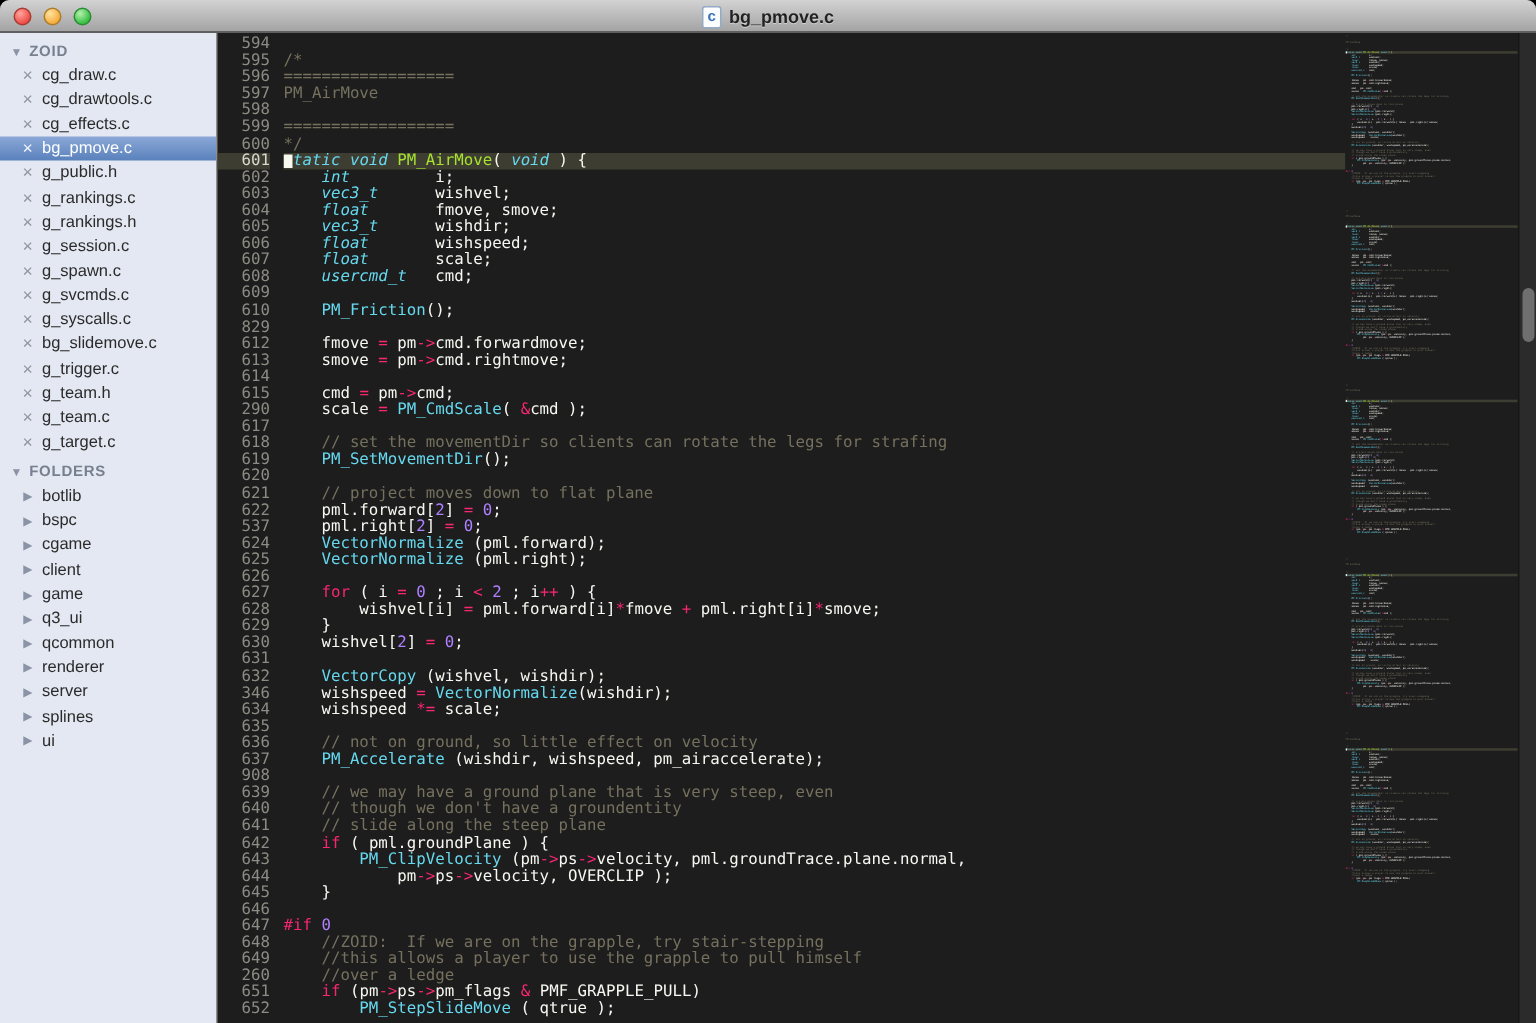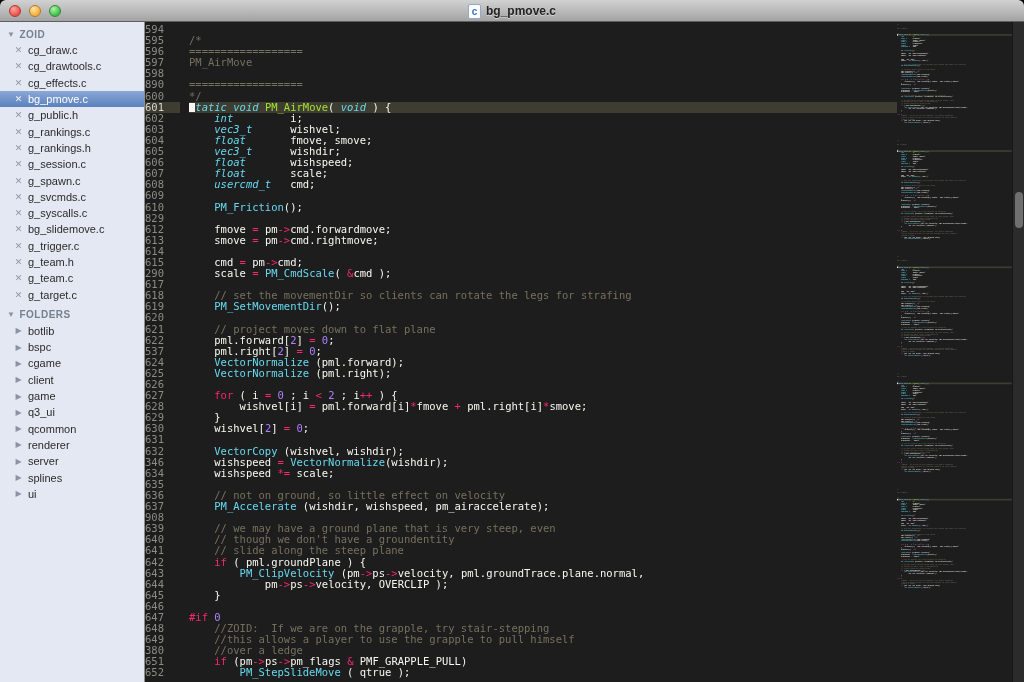--- a/index.html
+++ b/index.html
@@ -37,21 +37,21 @@
                              white-space:nowrap; cursor:default; }
   .x-icon { color:#9097a3; font-size:9px; width:9px; text-align:center; }
   .folder-tri { color:#8b93a6; font-size:8px; width:9px; text-align:center; }
   .file-item.selected { background:linear-gradient(#8ba8d7,#5a81bc); color:#fff; }
   .file-item.selected .x-icon { color:#eef3fb; }
   .folders-gap { height:4px; }
 
   
   .editor { flex:1; background:#1d1d1d; display:flex; overflow:hidden; padding-top:2px;
             font:10.5px "DejaVu Sans Mono",monospace; }
-  .gutter { flex:0 0 44px; width:44px; text-align:left; padding-right:9px; color:#8c8c84; }
+  .gutter { flex:0 0 44px; width:44px; text-align:right; padding-right:9px; color:#8c8c84; }
   .gutter .ln { height:11.1px; line-height:11.1px; }
   .gutter .ln.cur { background:#3e3d32; color:#d8d8d0; }
   .code { flex:1; color:#f8f8f2; white-space:pre; tab-size:4; -moz-tab-size:4; overflow:hidden; }
   .code-line { height:11.1px; line-height:11.1px; position:relative; }
   .code-line.cur { background:#3e3d32; }
   .code-line.cur::before { content:""; position:absolute; left:0; top:1px; width:6px; height:9px; background:#f8f8f0; }
 
   .tok-plain   { color:#f8f8f2; }
   .tok-comment { color:#75715e; }
   .tok-keyword { color:#f92672; }
@@ -214,21 +214,21 @@
         </ul>
     </aside>
 
     <div class="editor">
       <div class="gutter" id="gutter">
           <div class="ln">594</div>
           <div class="ln">595</div>
           <div class="ln">596</div>
           <div class="ln">597</div>
           <div class="ln">598</div>
-          <div class="ln">890</div>
+          <div class="ln">599</div>
           <div class="ln">600</div>
           <div class="ln cur">601</div>
           <div class="ln">602</div>
           <div class="ln">603</div>
           <div class="ln">604</div>
           <div class="ln">605</div>
           <div class="ln">606</div>
           <div class="ln">607</div>
           <div class="ln">608</div>
           <div class="ln">609</div>
@@ -265,21 +265,21 @@
           <div class="ln">640</div>
           <div class="ln">641</div>
           <div class="ln">642</div>
           <div class="ln">643</div>
           <div class="ln">644</div>
           <div class="ln">645</div>
           <div class="ln">646</div>
           <div class="ln">647</div>
           <div class="ln">648</div>
           <div class="ln">649</div>
-          <div class="ln">380</div>
+          <div class="ln">260</div>
           <div class="ln">651</div>
           <div class="ln">652</div>
         </div>
       <div class="code" id="code"><div class="code-line"></div><div class="code-line"><span class="tok-comment">/*</span></div><div class="code-line"><span class="tok-comment">==================</span></div><div class="code-line"><span class="tok-comment">PM_AirMove</span></div><div class="code-line"></div><div class="code-line"><span class="tok-comment">==================</span></div><div class="code-line"><span class="tok-comment">*/</span></div><div class="code-line cur"><span class="tok-type">static</span><span class="tok-plain"> </span><span class="tok-type">void</span><span class="tok-plain"> </span><span class="tok-fname">PM_AirMove</span><span class="tok-plain">( </span><span class="tok-type">void</span><span class="tok-plain"> ) {</span></div><div class="code-line"><span class="tok-plain">	</span><span class="tok-type">int</span><span class="tok-plain">			i;</span></div><div class="code-line"><span class="tok-plain">	</span><span class="tok-type">vec3_t</span><span class="tok-plain">		wishvel;</span></div><div class="code-line"><span class="tok-plain">	</span><span class="tok-type">float</span><span class="tok-plain">		fmove, smove;</span></div><div class="code-line"><span class="tok-plain">	</span><span class="tok-type">vec3_t</span><span class="tok-plain">		wishdir;</span></div><div class="code-line"><span class="tok-plain">	</span><span class="tok-type">float</span><span class="tok-plain">		wishspeed;</span></div><div class="code-line"><span class="tok-plain">	</span><span class="tok-type">float</span><span class="tok-plain">		scale;</span></div><div class="code-line"><span class="tok-plain">	</span><span class="tok-type">usercmd_t</span><span class="tok-plain">	cmd;</span></div><div class="code-line"></div><div class="code-line"><span class="tok-plain">	</span><span class="tok-func">PM_Friction</span><span class="tok-plain">();</span></div><div class="code-line"></div><div class="code-line"><span class="tok-plain">	fmove </span><span class="tok-op">=</span><span class="tok-plain"> pm</span><span class="tok-op">-&gt;</span><span class="tok-plain">cmd.forwardmove;</span></div><div class="code-line"><span class="tok-plain">	smove </span><span class="tok-op">=</span><span class="tok-plain"> pm</span><span class="tok-op">-&gt;</span><span class="tok-plain">cmd.rightmove;</span></div><div class="code-line"></div><div class="code-line"><span class="tok-plain">	cmd </span><span class="tok-op">=</span><span class="tok-plain"> pm</span><span class="tok-op">-&gt;</span><span class="tok-plain">cmd;</span></div><div class="code-line"><span class="tok-plain">	scale </span><span class="tok-op">=</span><span class="tok-plain"> </span><span class="tok-func">PM_CmdScale</span><span class="tok-plain">( </span><span class="tok-op">&amp;</span><span class="tok-plain">cmd );</span></div><div class="code-line"></div><div class="code-line"><span class="tok-comment">	// set the movementDir so clients can rotate the legs for strafing</span></div><div class="code-line"><span class="tok-plain">	</span><span class="tok-func">PM_SetMovementDir</span><span class="tok-plain">();</span></div><div class="code-line"></div><div class="code-line"><span class="tok-comment">	// project moves down to flat plane</span></div><div class="code-line"><span class="tok-plain">	pml.forward[</span><span class="tok-num">2</span><span class="tok-plain">] </span><span class="tok-op">=</span><span class="tok-plain"> </span><span class="tok-num">0</span><span class="tok-plain">;</span></div><div class="code-line"><span class="tok-plain">	pml.right[</span><span class="tok-num">2</span><span class="tok-plain">] </span><span class="tok-op">=</span><span class="tok-plain"> </span><span class="tok-num">0</span><span class="tok-plain">;</span></div><div class="code-line"><span class="tok-plain">	</span><span class="tok-func">VectorNormalize</span><span class="tok-plain"> (pml.forward);</span></div><div class="code-line"><span class="tok-plain">	</span><span class="tok-func">VectorNormalize</span><span class="tok-plain"> (pml.right);</span></div><div class="code-line"></div><div class="code-line"><span class="tok-plain">	</span><span class="tok-keyword">for</span><span class="tok-plain"> ( i </span><span class="tok-op">=</span><span class="tok-plain"> </span><span class="tok-num">0</span><span class="tok-plain"> ; i </span><span class="tok-op">&lt;</span><span class="tok-plain"> </span><span class="tok-num">2</span><span class="tok-plain"> ; i</span><span class="tok-op">++</span><span class="tok-plain"> ) {</span></div><div class="code-line"><span class="tok-plain">		wishvel[i] </span><span class="tok-op">=</span><span class="tok-plain"> pml.forward[i]</span><span class="tok-op">*</span><span class="tok-plain">fmove </span><span class="tok-op">+</span><span class="tok-plain"> pml.right[i]</span><span class="tok-op">*</span><span class="tok-plain">smove;</span></div><div class="code-line"><span class="tok-plain">	}</span></div><div class="code-line"><span class="tok-plain">	wishvel[</span><span class="tok-num">2</span><span class="tok-plain">] </span><span class="tok-op">=</span><span class="tok-plain"> </span><span class="tok-num">0</span><span class="tok-plain">;</span></div><div class="code-line"></div><div class="code-line"><span class="tok-plain">	</span><span class="tok-func">VectorCopy</span><span class="tok-plain"> (wishvel, wishdir);</span></div><div class="code-line"><span class="tok-plain">	wishspeed </span><span class="tok-op">=</span><span class="tok-plain"> </span><span class="tok-func">VectorNormalize</span><span class="tok-plain">(wishdir);</span></div><div class="code-line"><span class="tok-plain">	wishspeed </span><span class="tok-op">*=</span><span class="tok-plain"> scale;</span></div><div class="code-line"></div><div class="code-line"><span class="tok-comment">	// not on ground, so little effect on velocity</span></div><div class="code-line"><span class="tok-plain">	</span><span class="tok-func">PM_Accelerate</span><span class="tok-plain"> (wishdir, wishspeed, pm_airaccelerate);</span></div><div class="code-line"></div><div class="code-line"><span class="tok-comment">	// we may have a ground plane that is very steep, even</span></div><div class="code-line"><span class="tok-comment">	// though we don't have a groundentity</span></div><div class="code-line"><span class="tok-comment">	// slide along the steep plane</span></div><div class="code-line"><span class="tok-plain">	</span><span class="tok-keyword">if</span><span class="tok-plain"> ( pml.groundPlane ) {</span></div><div class="code-line"><span class="tok-plain">		</span><span class="tok-func">PM_ClipVelocity</span><span class="tok-plain"> (pm</span><span class="tok-op">-&gt;</span><span class="tok-plain">ps</span><span class="tok-op">-&gt;</span><span class="tok-plain">velocity, pml.groundTrace.plane.normal,</span></div><div class="code-line"><span class="tok-plain">			pm</span><span class="tok-op">-&gt;</span><span class="tok-plain">ps</span><span class="tok-op">-&gt;</span><span class="tok-plain">velocity, OVERCLIP );</span></div><div class="code-line"><span class="tok-plain">	}</span></div><div class="code-line"></div><div class="code-line"><span class="tok-keyword">#if</span><span class="tok-plain"> </span><span class="tok-num">0</span></div><div class="code-line"><span class="tok-comment">	//ZOID:  If we are on the grapple, try stair-stepping</span></div><div class="code-line"><span class="tok-comment">	//this allows a player to use the grapple to pull himself</span></div><div class="code-line"><span class="tok-comment">	//over a ledge</span></div><div class="code-line"><span class="tok-plain">	</span><span class="tok-keyword">if</span><span class="tok-plain"> (pm</span><span class="tok-op">-&gt;</span><span class="tok-plain">ps</span><span class="tok-op">-&gt;</span><span class="tok-plain">pm_flags </span><span class="tok-op">&amp;</span><span class="tok-plain"> PMF_GRAPPLE_PULL)</span></div><div class="code-line"><span class="tok-plain">		</span><span class="tok-func">PM_StepSlideMove</span><span class="tok-plain"> ( qtrue );</span></div></div>
     </div>
 
     <div class="minimap">
       <div class="minimap-scale" id="minimap-content"><div class="code"><div class="code-line"></div><div class="code-line"><span class="tok-comment">/*</span></div><div class="code-line"><span class="tok-comment">==================</span></div><div class="code-line"><span class="tok-comment">PM_AirMove</span></div><div class="code-line"></div><div class="code-line"><span class="tok-comment">==================</span></div><div class="code-line"><span class="tok-comment">*/</span></div><div class="code-line cur"><span class="tok-type">static</span><span class="tok-plain"> </span><span class="tok-type">void</span><span class="tok-plain"> </span><span class="tok-fname">PM_AirMove</span><span class="tok-plain">( </span><span class="tok-type">void</span><span class="tok-plain"> ) {</span></div><div class="code-line"><span class="tok-plain">	</span><span class="tok-type">int</span><span class="tok-plain">			i;</span></div><div class="code-line"><span class="tok-plain">	</span><span class="tok-type">vec3_t</span><span class="tok-plain">		wishvel;</span></div><div class="code-line"><span class="tok-plain">	</span><span class="tok-type">float</span><span class="tok-plain">		fmove, smove;</span></div><div class="code-line"><span class="tok-plain">	</span><span class="tok-type">vec3_t</span><span class="tok-plain">		wishdir;</span></div><div class="code-line"><span class="tok-plain">	</span><span class="tok-type">float</span><span class="tok-plain">		wishspeed;</span></div><div class="code-line"><span class="tok-plain">	</span><span class="tok-type">float</span><span class="tok-plain">		scale;</span></div><div class="code-line"><span class="tok-plain">	</span><span class="tok-type">usercmd_t</span><span class="tok-plain">	cmd;</span></div><div class="code-line"></div><div class="code-line"><span class="tok-plain">	</span><span class="tok-func">PM_Friction</span><span class="tok-plain">();</span></div><div class="code-line"></div><div class="code-line"><span class="tok-plain">	fmove </span><span class="tok-op">=</span><span class="tok-plain"> pm</span><span class="tok-op">-&gt;</span><span class="tok-plain">cmd.forwardmove;</span></div><div class="code-line"><span class="tok-plain">	smove </span><span class="tok-op">=</span><span class="tok-plain"> pm</span><span class="tok-op">-&gt;</span><span class="tok-plain">cmd.rightmove;</span></div><div class="code-line"></div><div class="code-line"><span class="tok-plain">	cmd </span><span class="tok-op">=</span><span class="tok-plain"> pm</span><span class="tok-op">-&gt;</span><span class="tok-plain">cmd;</span></div><div class="code-line"><span class="tok-plain">	scale </span><span class="tok-op">=</span><span class="tok-plain"> </span><span class="tok-func">PM_CmdScale</span><span class="tok-plain">( </span><span class="tok-op">&amp;</span><span class="tok-plain">cmd );</span></div><div class="code-line"></div><div class="code-line"><span class="tok-comment">	// set the movementDir so clients can rotate the legs for strafing</span></div><div class="code-line"><span class="tok-plain">	</span><span class="tok-func">PM_SetMovementDir</span><span class="tok-plain">();</span></div><div class="code-line"></div><div class="code-line"><span class="tok-comment">	// project moves down to flat plane</span></div><div class="code-line"><span class="tok-plain">	pml.forward[</span><span class="tok-num">2</span><span class="tok-plain">] </span><span class="tok-op">=</span><span class="tok-plain"> </span><span class="tok-num">0</span><span class="tok-plain">;</span></div><div class="code-line"><span class="tok-plain">	pml.right[</span><span class="tok-num">2</span><span class="tok-plain">] </span><span class="tok-op">=</span><span class="tok-plain"> </span><span class="tok-num">0</span><span class="tok-plain">;</span></div><div class="code-line"><span class="tok-plain">	</span><span class="tok-func">VectorNormalize</span><span class="tok-plain"> (pml.forward);</span></div><div class="code-line"><span class="tok-plain">	</span><span class="tok-func">VectorNormalize</span><span class="tok-plain"> (pml.right);</span></div><div class="code-line"></div><div class="code-line"><span class="tok-plain">	</span><span class="tok-keyword">for</span><span class="tok-plain"> ( i </span><span class="tok-op">=</span><span class="tok-plain"> </span><span class="tok-num">0</span><span class="tok-plain"> ; i </span><span class="tok-op">&lt;</span><span class="tok-plain"> </span><span class="tok-num">2</span><span class="tok-plain"> ; i</span><span class="tok-op">++</span><span class="tok-plain"> ) {</span></div><div class="code-line"><span class="tok-plain">		wishvel[i] </span><span class="tok-op">=</span><span class="tok-plain"> pml.forward[i]</span><span class="tok-op">*</span><span class="tok-plain">fmove </span><span class="tok-op">+</span><span class="tok-plain"> pml.right[i]</span><span class="tok-op">*</span><span class="tok-plain">smove;</span></div><div class="code-line"><span class="tok-plain">	}</span></div><div class="code-line"><span class="tok-plain">	wishvel[</span><span class="tok-num">2</span><span class="tok-plain">] </span><span class="tok-op">=</span><span class="tok-plain"> </span><span class="tok-num">0</span><span class="tok-plain">;</span></div><div class="code-line"></div><div class="code-line"><span class="tok-plain">	</span><span class="tok-func">VectorCopy</span><span class="tok-plain"> (wishvel, wishdir);</span></div><div class="code-line"><span class="tok-plain">	wishspeed </span><span class="tok-op">=</span><span class="tok-plain"> </span><span class="tok-func">VectorNormalize</span><span class="tok-plain">(wishdir);</span></div><div class="code-line"><span class="tok-plain">	wishspeed </span><span class="tok-op">*=</span><span class="tok-plain"> scale;</span></div><div class="code-line"></div><div class="code-line"><span class="tok-comment">	// not on ground, so little effect on velocity</span></div><div class="code-line"><span class="tok-plain">	</span><span class="tok-func">PM_Accelerate</span><span class="tok-plain"> (wishdir, wishspeed, pm_airaccelerate);</span></div><div class="code-line"></div><div class="code-line"><span class="tok-comment">	// we may have a ground plane that is very steep, even</span></div><div class="code-line"><span class="tok-comment">	// though we don't have a groundentity</span></div><div class="code-line"><span class="tok-comment">	// slide along the steep plane</span></div><div class="code-line"><span class="tok-plain">	</span><span class="tok-keyword">if</span><span class="tok-plain"> ( pml.groundPlane ) {</span></div><div class="code-line"><span class="tok-plain">		</span><span class="tok-func">PM_ClipVelocity</span><span class="tok-plain"> (pm</span><span class="tok-op">-&gt;</span><span class="tok-plain">ps</span><span class="tok-op">-&gt;</span><span class="tok-plain">velocity, pml.groundTrace.plane.normal,</span></div><div class="code-line"><span class="tok-plain">			pm</span><span class="tok-op">-&gt;</span><span class="tok-plain">ps</span><span class="tok-op">-&gt;</span><span class="tok-plain">velocity, OVERCLIP );</span></div><div class="code-line"><span class="tok-plain">	}</span></div><div class="code-line"></div><div class="code-line"><span class="tok-keyword">#if</span><span class="tok-plain"> </span><span class="tok-num">0</span></div><div class="code-line"><span class="tok-comment">	//ZOID:  If we are on the grapple, try stair-stepping</span></div><div class="code-line"><span class="tok-comment">	//this allows a player to use the grapple to pull himself</span></div><div class="code-line"><span class="tok-comment">	//over a ledge</span></div><div class="code-line"><span class="tok-plain">	</span><span class="tok-keyword">if</span><span class="tok-plain"> (pm</span><span class="tok-op">-&gt;</span><span class="tok-plain">ps</span><span class="tok-op">-&gt;</span><span class="tok-plain">pm_flags </span><span class="tok-op">&amp;</span><span class="tok-plain"> PMF_GRAPPLE_PULL)</span></div><div class="code-line"><span class="tok-plain">		</span><span class="tok-func">PM_StepSlideMove</span><span class="tok-plain"> ( qtrue );</span></div></div><div class="code"><div class="code-line"></div><div class="code-line"><span class="tok-comment">/*</span></div><div class="code-line"><span class="tok-comment">==================</span></div><div class="code-line"><span class="tok-comment">PM_AirMove</span></div><div class="code-line"></div><div class="code-line"><span class="tok-comment">==================</span></div><div class="code-line"><span class="tok-comment">*/</span></div><div class="code-line cur"><span class="tok-type">static</span><span class="tok-plain"> </span><span class="tok-type">void</span><span class="tok-plain"> </span><span class="tok-fname">PM_AirMove</span><span class="tok-plain">( </span><span class="tok-type">void</span><span class="tok-plain"> ) {</span></div><div class="code-line"><span class="tok-plain">	</span><span class="tok-type">int</span><span class="tok-plain">			i;</span></div><div class="code-line"><span class="tok-plain">	</span><span class="tok-type">vec3_t</span><span class="tok-plain">		wishvel;</span></div><div class="code-line"><span class="tok-plain">	</span><span class="tok-type">float</span><span class="tok-plain">		fmove, smove;</span></div><div class="code-line"><span class="tok-plain">	</span><span class="tok-type">vec3_t</span><span class="tok-plain">		wishdir;</span></div><div class="code-line"><span class="tok-plain">	</span><span class="tok-type">float</span><span class="tok-plain">		wishspeed;</span></div><div class="code-line"><span class="tok-plain">	</span><span class="tok-type">float</span><span class="tok-plain">		scale;</span></div><div class="code-line"><span class="tok-plain">	</span><span class="tok-type">usercmd_t</span><span class="tok-plain">	cmd;</span></div><div class="code-line"></div><div class="code-line"><span class="tok-plain">	</span><span class="tok-func">PM_Friction</span><span class="tok-plain">();</span></div><div class="code-line"></div><div class="code-line"><span class="tok-plain">	fmove </span><span class="tok-op">=</span><span class="tok-plain"> pm</span><span class="tok-op">-&gt;</span><span class="tok-plain">cmd.forwardmove;</span></div><div class="code-line"><span class="tok-plain">	smove </span><span class="tok-op">=</span><span class="tok-plain"> pm</span><span class="tok-op">-&gt;</span><span class="tok-plain">cmd.rightmove;</span></div><div class="code-line"></div><div class="code-line"><span class="tok-plain">	cmd </span><span class="tok-op">=</span><span class="tok-plain"> pm</span><span class="tok-op">-&gt;</span><span class="tok-plain">cmd;</span></div><div class="code-line"><span class="tok-plain">	scale </span><span class="tok-op">=</span><span class="tok-plain"> </span><span class="tok-func">PM_CmdScale</span><span class="tok-plain">( </span><span class="tok-op">&amp;</span><span class="tok-plain">cmd );</span></div><div class="code-line"></div><div class="code-line"><span class="tok-comment">	// set the movementDir so clients can rotate the legs for strafing</span></div><div class="code-line"><span class="tok-plain">	</span><span class="tok-func">PM_SetMovementDir</span><span class="tok-plain">();</span></div><div class="code-line"></div><div class="code-line"><span class="tok-comment">	// project moves down to flat plane</span></div><div class="code-line"><span class="tok-plain">	pml.forward[</span><span class="tok-num">2</span><span class="tok-plain">] </span><span class="tok-op">=</span><span class="tok-plain"> </span><span class="tok-num">0</span><span class="tok-plain">;</span></div><div class="code-line"><span class="tok-plain">	pml.right[</span><span class="tok-num">2</span><span class="tok-plain">] </span><span class="tok-op">=</span><span class="tok-plain"> </span><span class="tok-num">0</span><span class="tok-plain">;</span></div><div class="code-line"><span class="tok-plain">	</span><span class="tok-func">VectorNormalize</span><span class="tok-plain"> (pml.forward);</span></div><div class="code-line"><span class="tok-plain">	</span><span class="tok-func">VectorNormalize</span><span class="tok-plain"> (pml.right);</span></div><div class="code-line"></div><div class="code-line"><span class="tok-plain">	</span><span class="tok-keyword">for</span><span class="tok-plain"> ( i </span><span class="tok-op">=</span><span class="tok-plain"> </span><span class="tok-num">0</span><span class="tok-plain"> ; i </span><span class="tok-op">&lt;</span><span class="tok-plain"> </span><span class="tok-num">2</span><span class="tok-plain"> ; i</span><span class="tok-op">++</span><span class="tok-plain"> ) {</span></div><div class="code-line"><span class="tok-plain">		wishvel[i] </span><span class="tok-op">=</span><span class="tok-plain"> pml.forward[i]</span><span class="tok-op">*</span><span class="tok-plain">fmove </span><span class="tok-op">+</span><span class="tok-plain"> pml.right[i]</span><span class="tok-op">*</span><span class="tok-plain">smove;</span></div><div class="code-line"><span class="tok-plain">	}</span></div><div class="code-line"><span class="tok-plain">	wishvel[</span><span class="tok-num">2</span><span class="tok-plain">] </span><span class="tok-op">=</span><span class="tok-plain"> </span><span class="tok-num">0</span><span class="tok-plain">;</span></div><div class="code-line"></div><div class="code-line"><span class="tok-plain">	</span><span class="tok-func">VectorCopy</span><span class="tok-plain"> (wishvel, wishdir);</span></div><div class="code-line"><span class="tok-plain">	wishspeed </span><span class="tok-op">=</span><span class="tok-plain"> </span><span class="tok-func">VectorNormalize</span><span class="tok-plain">(wishdir);</span></div><div class="code-line"><span class="tok-plain">	wishspeed </span><span class="tok-op">*=</span><span class="tok-plain"> scale;</span></div><div class="code-line"></div><div class="code-line"><span class="tok-comment">	// not on ground, so little effect on velocity</span></div><div class="code-line"><span class="tok-plain">	</span><span class="tok-func">PM_Accelerate</span><span class="tok-plain"> (wishdir, wishspeed, pm_airaccelerate);</span></div><div class="code-line"></div><div class="code-line"><span class="tok-comment">	// we may have a ground plane that is very steep, even</span></div><div class="code-line"><span class="tok-comment">	// though we don't have a groundentity</span></div><div class="code-line"><span class="tok-comment">	// slide along the steep plane</span></div><div class="code-line"><span class="tok-plain">	</span><span class="tok-keyword">if</span><span class="tok-plain"> ( pml.groundPlane ) {</span></div><div class="code-line"><span class="tok-plain">		</span><span class="tok-func">PM_ClipVelocity</span><span class="tok-plain"> (pm</span><span class="tok-op">-&gt;</span><span class="tok-plain">ps</span><span class="tok-op">-&gt;</span><span class="tok-plain">velocity, pml.groundTrace.plane.normal,</span></div><div class="code-line"><span class="tok-plain">			pm</span><span class="tok-op">-&gt;</span><span class="tok-plain">ps</span><span class="tok-op">-&gt;</span><span class="tok-plain">velocity, OVERCLIP );</span></div><div class="code-line"><span class="tok-plain">	}</span></div><div class="code-line"></div><div class="code-line"><span class="tok-keyword">#if</span><span class="tok-plain"> </span><span class="tok-num">0</span></div><div class="code-line"><span class="tok-comment">	//ZOID:  If we are on the grapple, try stair-stepping</span></div><div class="code-line"><span class="tok-comment">	//this allows a player to use the grapple to pull himself</span></div><div class="code-line"><span class="tok-comment">	//over a ledge</span></div><div class="code-line"><span class="tok-plain">	</span><span class="tok-keyword">if</span><span class="tok-plain"> (pm</span><span class="tok-op">-&gt;</span><span class="tok-plain">ps</span><span class="tok-op">-&gt;</span><span class="tok-plain">pm_flags </span><span class="tok-op">&amp;</span><span class="tok-plain"> PMF_GRAPPLE_PULL)</span></div><div class="code-line"><span class="tok-plain">		</span><span class="tok-func">PM_StepSlideMove</span><span class="tok-plain"> ( qtrue );</span></div></div><div class="code"><div class="code-line"></div><div class="code-line"><span class="tok-comment">/*</span></div><div class="code-line"><span class="tok-comment">==================</span></div><div class="code-line"><span class="tok-comment">PM_AirMove</span></div><div class="code-line"></div><div class="code-line"><span class="tok-comment">==================</span></div><div class="code-line"><span class="tok-comment">*/</span></div><div class="code-line cur"><span class="tok-type">static</span><span class="tok-plain"> </span><span class="tok-type">void</span><span class="tok-plain"> </span><span class="tok-fname">PM_AirMove</span><span class="tok-plain">( </span><span class="tok-type">void</span><span class="tok-plain"> ) {</span></div><div class="code-line"><span class="tok-plain">	</span><span class="tok-type">int</span><span class="tok-plain">			i;</span></div><div class="code-line"><span class="tok-plain">	</span><span class="tok-type">vec3_t</span><span class="tok-plain">		wishvel;</span></div><div class="code-line"><span class="tok-plain">	</span><span class="tok-type">float</span><span class="tok-plain">		fmove, smove;</span></div><div class="code-line"><span class="tok-plain">	</span><span class="tok-type">vec3_t</span><span class="tok-plain">		wishdir;</span></div><div class="code-line"><span class="tok-plain">	</span><span class="tok-type">float</span><span class="tok-plain">		wishspeed;</span></div><div class="code-line"><span class="tok-plain">	</span><span class="tok-type">float</span><span class="tok-plain">		scale;</span></div><div class="code-line"><span class="tok-plain">	</span><span class="tok-type">usercmd_t</span><span class="tok-plain">	cmd;</span></div><div class="code-line"></div><div class="code-line"><span class="tok-plain">	</span><span class="tok-func">PM_Friction</span><span class="tok-plain">();</span></div><div class="code-line"></div><div class="code-line"><span class="tok-plain">	fmove </span><span class="tok-op">=</span><span class="tok-plain"> pm</span><span class="tok-op">-&gt;</span><span class="tok-plain">cmd.forwardmove;</span></div><div class="code-line"><span class="tok-plain">	smove </span><span class="tok-op">=</span><span class="tok-plain"> pm</span><span class="tok-op">-&gt;</span><span class="tok-plain">cmd.rightmove;</span></div><div class="code-line"></div><div class="code-line"><span class="tok-plain">	cmd </span><span class="tok-op">=</span><span class="tok-plain"> pm</span><span class="tok-op">-&gt;</span><span class="tok-plain">cmd;</span></div><div class="code-line"><span class="tok-plain">	scale </span><span class="tok-op">=</span><span class="tok-plain"> </span><span class="tok-func">PM_CmdScale</span><span class="tok-plain">( </span><span class="tok-op">&amp;</span><span class="tok-plain">cmd );</span></div><div class="code-line"></div><div class="code-line"><span class="tok-comment">	// set the movementDir so clients can rotate the legs for strafing</span></div><div class="code-line"><span class="tok-plain">	</span><span class="tok-func">PM_SetMovementDir</span><span class="tok-plain">();</span></div><div class="code-line"></div><div class="code-line"><span class="tok-comment">	// project moves down to flat plane</span></div><div class="code-line"><span class="tok-plain">	pml.forward[</span><span class="tok-num">2</span><span class="tok-plain">] </span><span class="tok-op">=</span><span class="tok-plain"> </span><span class="tok-num">0</span><span class="tok-plain">;</span></div><div class="code-line"><span class="tok-plain">	pml.right[</span><span class="tok-num">2</span><span class="tok-plain">] </span><span class="tok-op">=</span><span class="tok-plain"> </span><span class="tok-num">0</span><span class="tok-plain">;</span></div><div class="code-line"><span class="tok-plain">	</span><span class="tok-func">VectorNormalize</span><span class="tok-plain"> (pml.forward);</span></div><div class="code-line"><span class="tok-plain">	</span><span class="tok-func">VectorNormalize</span><span class="tok-plain"> (pml.right);</span></div><div class="code-line"></div><div class="code-line"><span class="tok-plain">	</span><span class="tok-keyword">for</span><span class="tok-plain"> ( i </span><span class="tok-op">=</span><span class="tok-plain"> </span><span class="tok-num">0</span><span class="tok-plain"> ; i </span><span class="tok-op">&lt;</span><span class="tok-plain"> </span><span class="tok-num">2</span><span class="tok-plain"> ; i</span><span class="tok-op">++</span><span class="tok-plain"> ) {</span></div><div class="code-line"><span class="tok-plain">		wishvel[i] </span><span class="tok-op">=</span><span class="tok-plain"> pml.forward[i]</span><span class="tok-op">*</span><span class="tok-plain">fmove </span><span class="tok-op">+</span><span class="tok-plain"> pml.right[i]</span><span class="tok-op">*</span><span class="tok-plain">smove;</span></div><div class="code-line"><span class="tok-plain">	}</span></div><div class="code-line"><span class="tok-plain">	wishvel[</span><span class="tok-num">2</span><span class="tok-plain">] </span><span class="tok-op">=</span><span class="tok-plain"> </span><span class="tok-num">0</span><span class="tok-plain">;</span></div><div class="code-line"></div><div class="code-line"><span class="tok-plain">	</span><span class="tok-func">VectorCopy</span><span class="tok-plain"> (wishvel, wishdir);</span></div><div class="code-line"><span class="tok-plain">	wishspeed </span><span class="tok-op">=</span><span class="tok-plain"> </span><span class="tok-func">VectorNormalize</span><span class="tok-plain">(wishdir);</span></div><div class="code-line"><span class="tok-plain">	wishspeed </span><span class="tok-op">*=</span><span class="tok-plain"> scale;</span></div><div class="code-line"></div><div class="code-line"><span class="tok-comment">	// not on ground, so little effect on velocity</span></div><div class="code-line"><span class="tok-plain">	</span><span class="tok-func">PM_Accelerate</span><span class="tok-plain"> (wishdir, wishspeed, pm_airaccelerate);</span></div><div class="code-line"></div><div class="code-line"><span class="tok-comment">	// we may have a ground plane that is very steep, even</span></div><div class="code-line"><span class="tok-comment">	// though we don't have a groundentity</span></div><div class="code-line"><span class="tok-comment">	// slide along the steep plane</span></div><div class="code-line"><span class="tok-plain">	</span><span class="tok-keyword">if</span><span class="tok-plain"> ( pml.groundPlane ) {</span></div><div class="code-line"><span class="tok-plain">		</span><span class="tok-func">PM_ClipVelocity</span><span class="tok-plain"> (pm</span><span class="tok-op">-&gt;</span><span class="tok-plain">ps</span><span class="tok-op">-&gt;</span><span class="tok-plain">velocity, pml.groundTrace.plane.normal,</span></div><div class="code-line"><span class="tok-plain">			pm</span><span class="tok-op">-&gt;</span><span class="tok-plain">ps</span><span class="tok-op">-&gt;</span><span class="tok-plain">velocity, OVERCLIP );</span></div><div class="code-line"><span class="tok-plain">	}</span></div><div class="code-line"></div><div class="code-line"><span class="tok-keyword">#if</span><span class="tok-plain"> </span><span class="tok-num">0</span></div><div class="code-line"><span class="tok-comment">	//ZOID:  If we are on the grapple, try stair-stepping</span></div><div class="code-line"><span class="tok-comment">	//this allows a player to use the grapple to pull himself</span></div><div class="code-line"><span class="tok-comment">	//over a ledge</span></div><div class="code-line"><span class="tok-plain">	</span><span class="tok-keyword">if</span><span class="tok-plain"> (pm</span><span class="tok-op">-&gt;</span><span class="tok-plain">ps</span><span class="tok-op">-&gt;</span><span class="tok-plain">pm_flags </span><span class="tok-op">&amp;</span><span class="tok-plain"> PMF_GRAPPLE_PULL)</span></div><div class="code-line"><span class="tok-plain">		</span><span class="tok-func">PM_StepSlideMove</span><span class="tok-plain"> ( qtrue );</span></div></div><div class="code"><div class="code-line"></div><div class="code-line"><span class="tok-comment">/*</span></div><div class="code-line"><span class="tok-comment">==================</span></div><div class="code-line"><span class="tok-comment">PM_AirMove</span></div><div class="code-line"></div><div class="code-line"><span class="tok-comment">==================</span></div><div class="code-line"><span class="tok-comment">*/</span></div><div class="code-line cur"><span class="tok-type">static</span><span class="tok-plain"> </span><span class="tok-type">void</span><span class="tok-plain"> </span><span class="tok-fname">PM_AirMove</span><span class="tok-plain">( </span><span class="tok-type">void</span><span class="tok-plain"> ) {</span></div><div class="code-line"><span class="tok-plain">	</span><span class="tok-type">int</span><span class="tok-plain">			i;</span></div><div class="code-line"><span class="tok-plain">	</span><span class="tok-type">vec3_t</span><span class="tok-plain">		wishvel;</span></div><div class="code-line"><span class="tok-plain">	</span><span class="tok-type">float</span><span class="tok-plain">		fmove, smove;</span></div><div class="code-line"><span class="tok-plain">	</span><span class="tok-type">vec3_t</span><span class="tok-plain">		wishdir;</span></div><div class="code-line"><span class="tok-plain">	</span><span class="tok-type">float</span><span class="tok-plain">		wishspeed;</span></div><div class="code-line"><span class="tok-plain">	</span><span class="tok-type">float</span><span class="tok-plain">		scale;</span></div><div class="code-line"><span class="tok-plain">	</span><span class="tok-type">usercmd_t</span><span class="tok-plain">	cmd;</span></div><div class="code-line"></div><div class="code-line"><span class="tok-plain">	</span><span class="tok-func">PM_Friction</span><span class="tok-plain">();</span></div><div class="code-line"></div><div class="code-line"><span class="tok-plain">	fmove </span><span class="tok-op">=</span><span class="tok-plain"> pm</span><span class="tok-op">-&gt;</span><span class="tok-plain">cmd.forwardmove;</span></div><div class="code-line"><span class="tok-plain">	smove </span><span class="tok-op">=</span><span class="tok-plain"> pm</span><span class="tok-op">-&gt;</span><span class="tok-plain">cmd.rightmove;</span></div><div class="code-line"></div><div class="code-line"><span class="tok-plain">	cmd </span><span class="tok-op">=</span><span class="tok-plain"> pm</span><span class="tok-op">-&gt;</span><span class="tok-plain">cmd;</span></div><div class="code-line"><span class="tok-plain">	scale </span><span class="tok-op">=</span><span class="tok-plain"> </span><span class="tok-func">PM_CmdScale</span><span class="tok-plain">( </span><span class="tok-op">&amp;</span><span class="tok-plain">cmd );</span></div><div class="code-line"></div><div class="code-line"><span class="tok-comment">	// set the movementDir so clients can rotate the legs for strafing</span></div><div class="code-line"><span class="tok-plain">	</span><span class="tok-func">PM_SetMovementDir</span><span class="tok-plain">();</span></div><div class="code-line"></div><div class="code-line"><span class="tok-comment">	// project moves down to flat plane</span></div><div class="code-line"><span class="tok-plain">	pml.forward[</span><span class="tok-num">2</span><span class="tok-plain">] </span><span class="tok-op">=</span><span class="tok-plain"> </span><span class="tok-num">0</span><span class="tok-plain">;</span></div><div class="code-line"><span class="tok-plain">	pml.right[</span><span class="tok-num">2</span><span class="tok-plain">] </span><span class="tok-op">=</span><span class="tok-plain"> </span><span class="tok-num">0</span><span class="tok-plain">;</span></div><div class="code-line"><span class="tok-plain">	</span><span class="tok-func">VectorNormalize</span><span class="tok-plain"> (pml.forward);</span></div><div class="code-line"><span class="tok-plain">	</span><span class="tok-func">VectorNormalize</span><span class="tok-plain"> (pml.right);</span></div><div class="code-line"></div><div class="code-line"><span class="tok-plain">	</span><span class="tok-keyword">for</span><span class="tok-plain"> ( i </span><span class="tok-op">=</span><span class="tok-plain"> </span><span class="tok-num">0</span><span class="tok-plain"> ; i </span><span class="tok-op">&lt;</span><span class="tok-plain"> </span><span class="tok-num">2</span><span class="tok-plain"> ; i</span><span class="tok-op">++</span><span class="tok-plain"> ) {</span></div><div class="code-line"><span class="tok-plain">		wishvel[i] </span><span class="tok-op">=</span><span class="tok-plain"> pml.forward[i]</span><span class="tok-op">*</span><span class="tok-plain">fmove </span><span class="tok-op">+</span><span class="tok-plain"> pml.right[i]</span><span class="tok-op">*</span><span class="tok-plain">smove;</span></div><div class="code-line"><span class="tok-plain">	}</span></div><div class="code-line"><span class="tok-plain">	wishvel[</span><span class="tok-num">2</span><span class="tok-plain">] </span><span class="tok-op">=</span><span class="tok-plain"> </span><span class="tok-num">0</span><span class="tok-plain">;</span></div><div class="code-line"></div><div class="code-line"><span class="tok-plain">	</span><span class="tok-func">VectorCopy</span><span class="tok-plain"> (wishvel, wishdir);</span></div><div class="code-line"><span class="tok-plain">	wishspeed </span><span class="tok-op">=</span><span class="tok-plain"> </span><span class="tok-func">VectorNormalize</span><span class="tok-plain">(wishdir);</span></div><div class="code-line"><span class="tok-plain">	wishspeed </span><span class="tok-op">*=</span><span class="tok-plain"> scale;</span></div><div class="code-line"></div><div class="code-line"><span class="tok-comment">	// not on ground, so little effect on velocity</span></div><div class="code-line"><span class="tok-plain">	</span><span class="tok-func">PM_Accelerate</span><span class="tok-plain"> (wishdir, wishspeed, pm_airaccelerate);</span></div><div class="code-line"></div><div class="code-line"><span class="tok-comment">	// we may have a ground plane that is very steep, even</span></div><div class="code-line"><span class="tok-comment">	// though we don't have a groundentity</span></div><div class="code-line"><span class="tok-comment">	// slide along the steep plane</span></div><div class="code-line"><span class="tok-plain">	</span><span class="tok-keyword">if</span><span class="tok-plain"> ( pml.groundPlane ) {</span></div><div class="code-line"><span class="tok-plain">		</span><span class="tok-func">PM_ClipVelocity</span><span class="tok-plain"> (pm</span><span class="tok-op">-&gt;</span><span class="tok-plain">ps</span><span class="tok-op">-&gt;</span><span class="tok-plain">velocity, pml.groundTrace.plane.normal,</span></div><div class="code-line"><span class="tok-plain">			pm</span><span class="tok-op">-&gt;</span><span class="tok-plain">ps</span><span class="tok-op">-&gt;</span><span class="tok-plain">velocity, OVERCLIP );</span></div><div class="code-line"><span class="tok-plain">	}</span></div><div class="code-line"></div><div class="code-line"><span class="tok-keyword">#if</span><span class="tok-plain"> </span><span class="tok-num">0</span></div><div class="code-line"><span class="tok-comment">	//ZOID:  If we are on the grapple, try stair-stepping</span></div><div class="code-line"><span class="tok-comment">	//this allows a player to use the grapple to pull himself</span></div><div class="code-line"><span class="tok-comment">	//over a ledge</span></div><div class="code-line"><span class="tok-plain">	</span><span class="tok-keyword">if</span><span class="tok-plain"> (pm</span><span class="tok-op">-&gt;</span><span class="tok-plain">ps</span><span class="tok-op">-&gt;</span><span class="tok-plain">pm_flags </span><span class="tok-op">&amp;</span><span class="tok-plain"> PMF_GRAPPLE_PULL)</span></div><div class="code-line"><span class="tok-plain">		</span><span class="tok-func">PM_StepSlideMove</span><span class="tok-plain"> ( qtrue );</span></div></div><div class="code"><div class="code-line"></div><div class="code-line"><span class="tok-comment">/*</span></div><div class="code-line"><span class="tok-comment">==================</span></div><div class="code-line"><span class="tok-comment">PM_AirMove</span></div><div class="code-line"></div><div class="code-line"><span class="tok-comment">==================</span></div><div class="code-line"><span class="tok-comment">*/</span></div><div class="code-line cur"><span class="tok-type">static</span><span class="tok-plain"> </span><span class="tok-type">void</span><span class="tok-plain"> </span><span class="tok-fname">PM_AirMove</span><span class="tok-plain">( </span><span class="tok-type">void</span><span class="tok-plain"> ) {</span></div><div class="code-line"><span class="tok-plain">	</span><span class="tok-type">int</span><span class="tok-plain">			i;</span></div><div class="code-line"><span class="tok-plain">	</span><span class="tok-type">vec3_t</span><span class="tok-plain">		wishvel;</span></div><div class="code-line"><span class="tok-plain">	</span><span class="tok-type">float</span><span class="tok-plain">		fmove, smove;</span></div><div class="code-line"><span class="tok-plain">	</span><span class="tok-type">vec3_t</span><span class="tok-plain">		wishdir;</span></div><div class="code-line"><span class="tok-plain">	</span><span class="tok-type">float</span><span class="tok-plain">		wishspeed;</span></div><div class="code-line"><span class="tok-plain">	</span><span class="tok-type">float</span><span class="tok-plain">		scale;</span></div><div class="code-line"><span class="tok-plain">	</span><span class="tok-type">usercmd_t</span><span class="tok-plain">	cmd;</span></div><div class="code-line"></div><div class="code-line"><span class="tok-plain">	</span><span class="tok-func">PM_Friction</span><span class="tok-plain">();</span></div><div class="code-line"></div><div class="code-line"><span class="tok-plain">	fmove </span><span class="tok-op">=</span><span class="tok-plain"> pm</span><span class="tok-op">-&gt;</span><span class="tok-plain">cmd.forwardmove;</span></div><div class="code-line"><span class="tok-plain">	smove </span><span class="tok-op">=</span><span class="tok-plain"> pm</span><span class="tok-op">-&gt;</span><span class="tok-plain">cmd.rightmove;</span></div><div class="code-line"></div><div class="code-line"><span class="tok-plain">	cmd </span><span class="tok-op">=</span><span class="tok-plain"> pm</span><span class="tok-op">-&gt;</span><span class="tok-plain">cmd;</span></div><div class="code-line"><span class="tok-plain">	scale </span><span class="tok-op">=</span><span class="tok-plain"> </span><span class="tok-func">PM_CmdScale</span><span class="tok-plain">( </span><span class="tok-op">&amp;</span><span class="tok-plain">cmd );</span></div><div class="code-line"></div><div class="code-line"><span class="tok-comment">	// set the movementDir so clients can rotate the legs for strafing</span></div><div class="code-line"><span class="tok-plain">	</span><span class="tok-func">PM_SetMovementDir</span><span class="tok-plain">();</span></div><div class="code-line"></div><div class="code-line"><span class="tok-comment">	// project moves down to flat plane</span></div><div class="code-line"><span class="tok-plain">	pml.forward[</span><span class="tok-num">2</span><span class="tok-plain">] </span><span class="tok-op">=</span><span class="tok-plain"> </span><span class="tok-num">0</span><span class="tok-plain">;</span></div><div class="code-line"><span class="tok-plain">	pml.right[</span><span class="tok-num">2</span><span class="tok-plain">] </span><span class="tok-op">=</span><span class="tok-plain"> </span><span class="tok-num">0</span><span class="tok-plain">;</span></div><div class="code-line"><span class="tok-plain">	</span><span class="tok-func">VectorNormalize</span><span class="tok-plain"> (pml.forward);</span></div><div class="code-line"><span class="tok-plain">	</span><span class="tok-func">VectorNormalize</span><span class="tok-plain"> (pml.right);</span></div><div class="code-line"></div><div class="code-line"><span class="tok-plain">	</span><span class="tok-keyword">for</span><span class="tok-plain"> ( i </span><span class="tok-op">=</span><span class="tok-plain"> </span><span class="tok-num">0</span><span class="tok-plain"> ; i </span><span class="tok-op">&lt;</span><span class="tok-plain"> </span><span class="tok-num">2</span><span class="tok-plain"> ; i</span><span class="tok-op">++</span><span class="tok-plain"> ) {</span></div><div class="code-line"><span class="tok-plain">		wishvel[i] </span><span class="tok-op">=</span><span class="tok-plain"> pml.forward[i]</span><span class="tok-op">*</span><span class="tok-plain">fmove </span><span class="tok-op">+</span><span class="tok-plain"> pml.right[i]</span><span class="tok-op">*</span><span class="tok-plain">smove;</span></div><div class="code-line"><span class="tok-plain">	}</span></div><div class="code-line"><span class="tok-plain">	wishvel[</span><span class="tok-num">2</span><span class="tok-plain">] </span><span class="tok-op">=</span><span class="tok-plain"> </span><span class="tok-num">0</span><span class="tok-plain">;</span></div><div class="code-line"></div><div class="code-line"><span class="tok-plain">	</span><span class="tok-func">VectorCopy</span><span class="tok-plain"> (wishvel, wishdir);</span></div><div class="code-line"><span class="tok-plain">	wishspeed </span><span class="tok-op">=</span><span class="tok-plain"> </span><span class="tok-func">VectorNormalize</span><span class="tok-plain">(wishdir);</span></div><div class="code-line"><span class="tok-plain">	wishspeed </span><span class="tok-op">*=</span><span class="tok-plain"> scale;</span></div><div class="code-line"></div><div class="code-line"><span class="tok-comment">	// not on ground, so little effect on velocity</span></div><div class="code-line"><span class="tok-plain">	</span><span class="tok-func">PM_Accelerate</span><span class="tok-plain"> (wishdir, wishspeed, pm_airaccelerate);</span></div><div class="code-line"></div><div class="code-line"><span class="tok-comment">	// we may have a ground plane that is very steep, even</span></div><div class="code-line"><span class="tok-comment">	// though we don't have a groundentity</span></div><div class="code-line"><span class="tok-comment">	// slide along the steep plane</span></div><div class="code-line"><span class="tok-plain">	</span><span class="tok-keyword">if</span><span class="tok-plain"> ( pml.groundPlane ) {</span></div><div class="code-line"><span class="tok-plain">		</span><span class="tok-func">PM_ClipVelocity</span><span class="tok-plain"> (pm</span><span class="tok-op">-&gt;</span><span class="tok-plain">ps</span><span class="tok-op">-&gt;</span><span class="tok-plain">velocity, pml.groundTrace.plane.normal,</span></div><div class="code-line"><span class="tok-plain">			pm</span><span class="tok-op">-&gt;</span><span class="tok-plain">ps</span><span class="tok-op">-&gt;</span><span class="tok-plain">velocity, OVERCLIP );</span></div><div class="code-line"><span class="tok-plain">	}</span></div><div class="code-line"></div><div class="code-line"><span class="tok-keyword">#if</span><span class="tok-plain"> </span><span class="tok-num">0</span></div><div class="code-line"><span class="tok-comment">	//ZOID:  If we are on the grapple, try stair-stepping</span></div><div class="code-line"><span class="tok-comment">	//this allows a player to use the grapple to pull himself</span></div><div class="code-line"><span class="tok-comment">	//over a ledge</span></div><div class="code-line"><span class="tok-plain">	</span><span class="tok-keyword">if</span><span class="tok-plain"> (pm</span><span class="tok-op">-&gt;</span><span class="tok-plain">ps</span><span class="tok-op">-&gt;</span><span class="tok-plain">pm_flags </span><span class="tok-op">&amp;</span><span class="tok-plain"> PMF_GRAPPLE_PULL)</span></div><div class="code-line"><span class="tok-plain">		</span><span class="tok-func">PM_StepSlideMove</span><span class="tok-plain"> ( qtrue );</span></div></div></div>
     </div>
 

